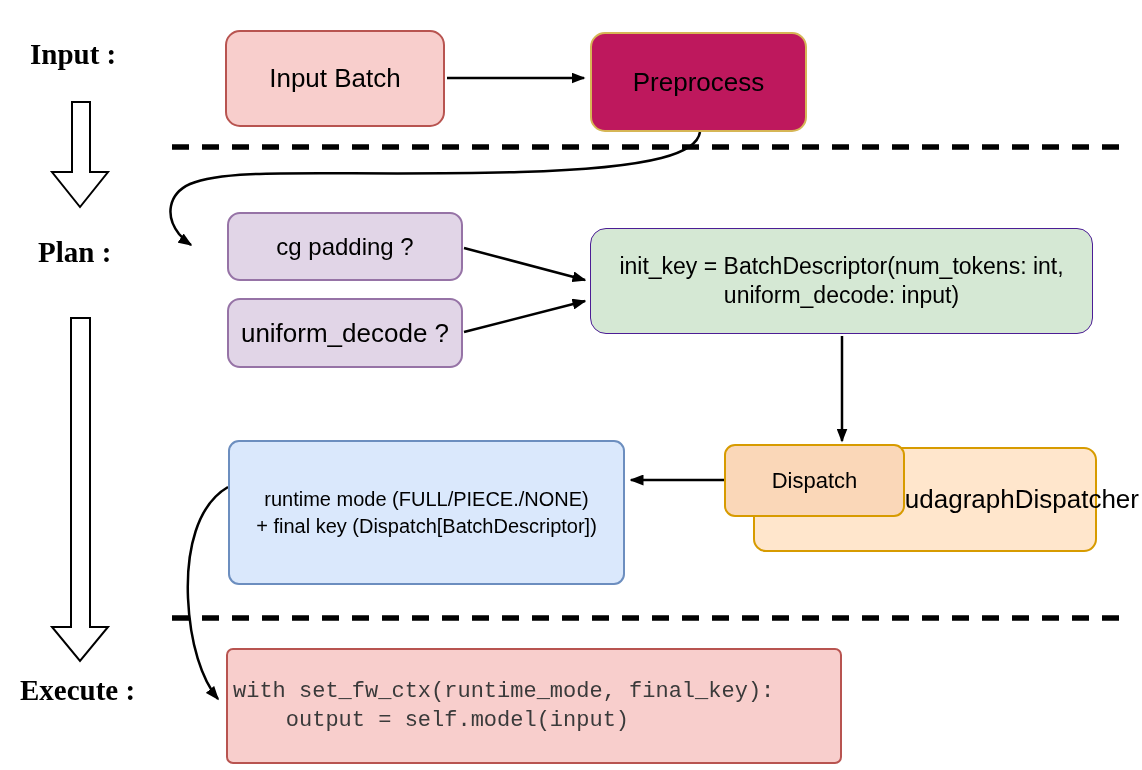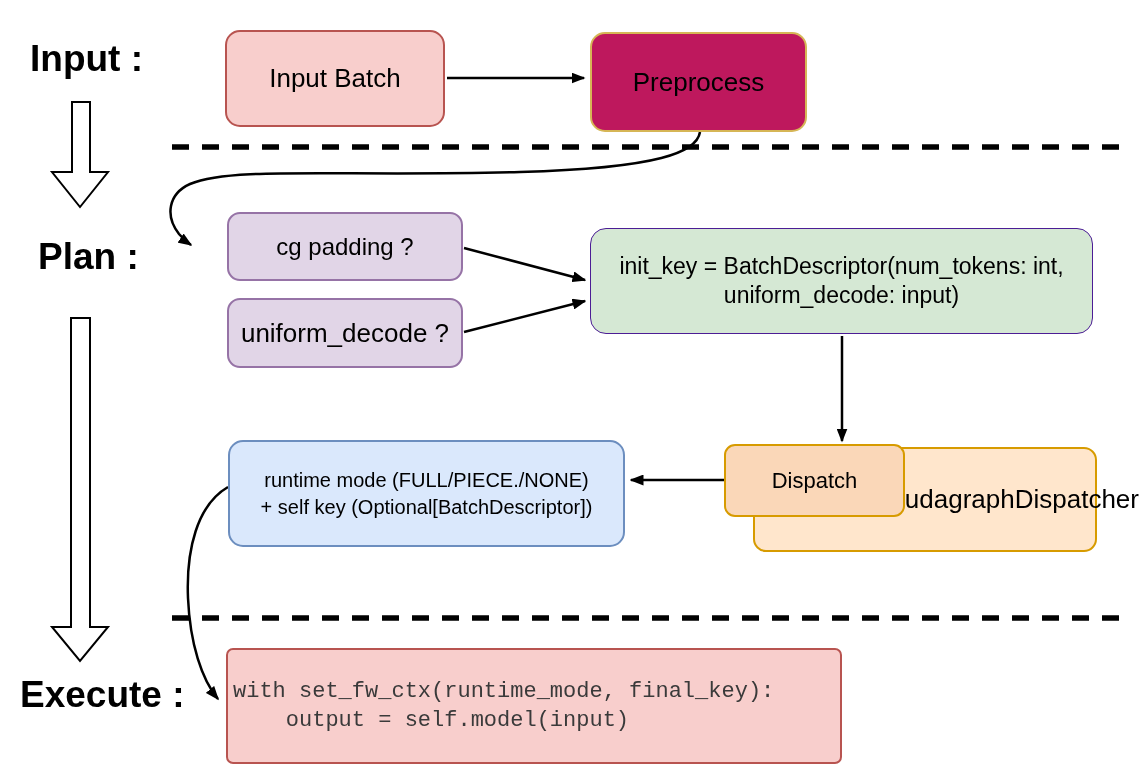--- a/index.html
+++ b/index.html
@@ -9,23 +9,24 @@
     background:#ffffff;
     font-family:"Liberation Sans", sans-serif;
     overflow:hidden;
   }
   .connector-layer{
     position:absolute;left:0;top:0;width:1142px;height:770px;
   }
   .stage-label{
     position:absolute;
     font-weight:700;
-    font-size:37px;
+    font-size:29px;
     color:#000000;
     white-space:nowrap;
+    font-family:Liberation Serif, serif;
   }
   .node{
     position:absolute;
     box-sizing:border-box;
     display:flex;
     flex-direction:column;
     align-items:center;
     justify-content:center;
     text-align:center;
     color:#000000;
@@ -38,21 +39,21 @@
   .node-green{background:#d5e8d4;border:1px solid #4c1d95;border-radius:16px;}
   .node-blue{background:#dae8fc;border:2px solid #6c8ebf;border-radius:15px;}
   .node-orange-outer{background:#ffe6cc;border:2px solid #d79b00;border-radius:13px;}
   .node-orange-inner{background:#fad7b8;border:2px solid #d79b00;border-radius:11px;}
 
   .input-batch{left:225px;top:30px;width:220px;height:97px;font-size:26px;text-align:center;}
   .preprocess{left:590px;top:32px;width:217px;height:100px;font-size:26px;}
   .cg-padding{left:227px;top:212px;width:236px;height:69px;font-size:24px;}
   .uniform-decode{left:227px;top:298px;width:236px;height:70px;font-size:26px;}
   .init-key{left:590px;top:228px;width:503px;height:106px;font-size:23px;line-height:29px;}
-  .runtime-mode{left:228px;top:440px;width:397px;height:107px;font-size:20px;line-height:27px;}
+  .runtime-mode{left:228px;top:440px;width:397px;height:145px;font-size:20px;line-height:27px;border-radius:11px;}
   .dispatcher-outer{left:753px;top:447px;width:344px;height:105px;}
   .dispatcher-label{
     position:absolute;left:180px;top:0;width:155px;height:100%;
     display:flex;flex-direction:row;align-items:center;justify-content:center;
     font-size:26px;line-height:33px;color:#000;text-align:center;
   }
   .dispatch-inner{left:724px;top:444px;width:181px;height:73px;font-size:22px;}
   .execute-code{
     left:226px;top:648px;width:616px;height:116px;
     align-items:flex-start;justify-content:center;
@@ -124,21 +125,21 @@
       <span>Cudagraph</span>
       <span>Dispatcher</span>
     </div>
   </div>
   <div class="node node-orange-inner dispatch-inner">
     <span>Dispatch</span>
   </div>
 
   <div class="node node-blue runtime-mode">
     <span>runtime mode (FULL/PIECE./NONE)</span>
-    <span>+ self key (Optional[BatchDescriptor])</span>
+    <span>+ final key (Dispatch[BatchDescriptor])</span>
   </div>
 
   <div class="node node-red execute-code">
     <span>with set_fw_ctx(runtime_mode, final_key):</span>
     <span>    output = self.model(input)</span>
   </div>
 
 </div>
 
 </body></html>

